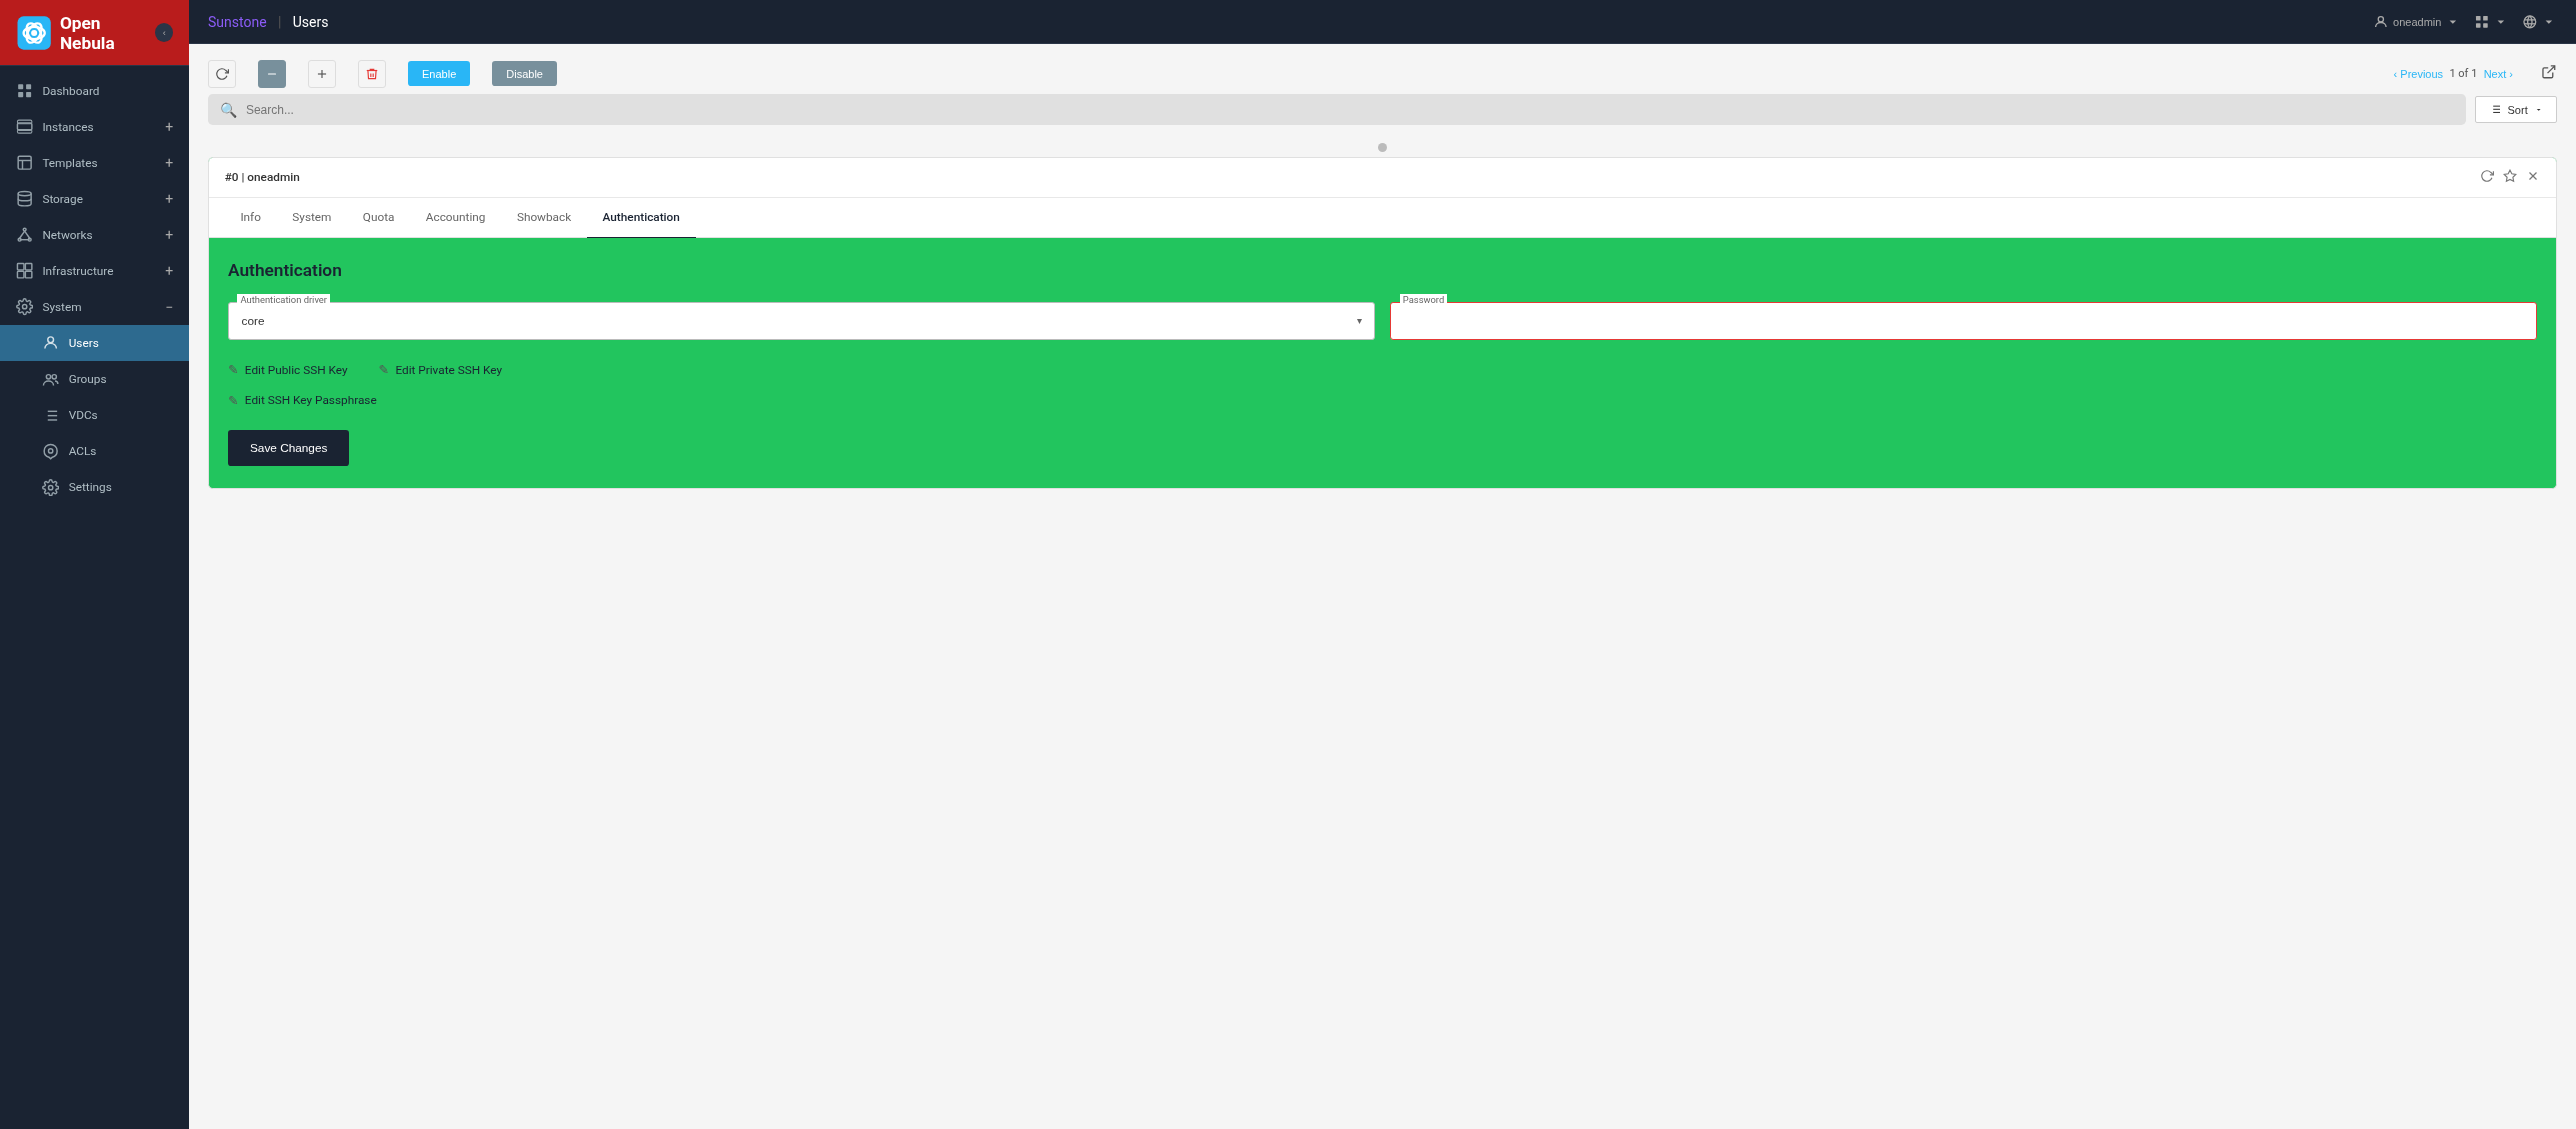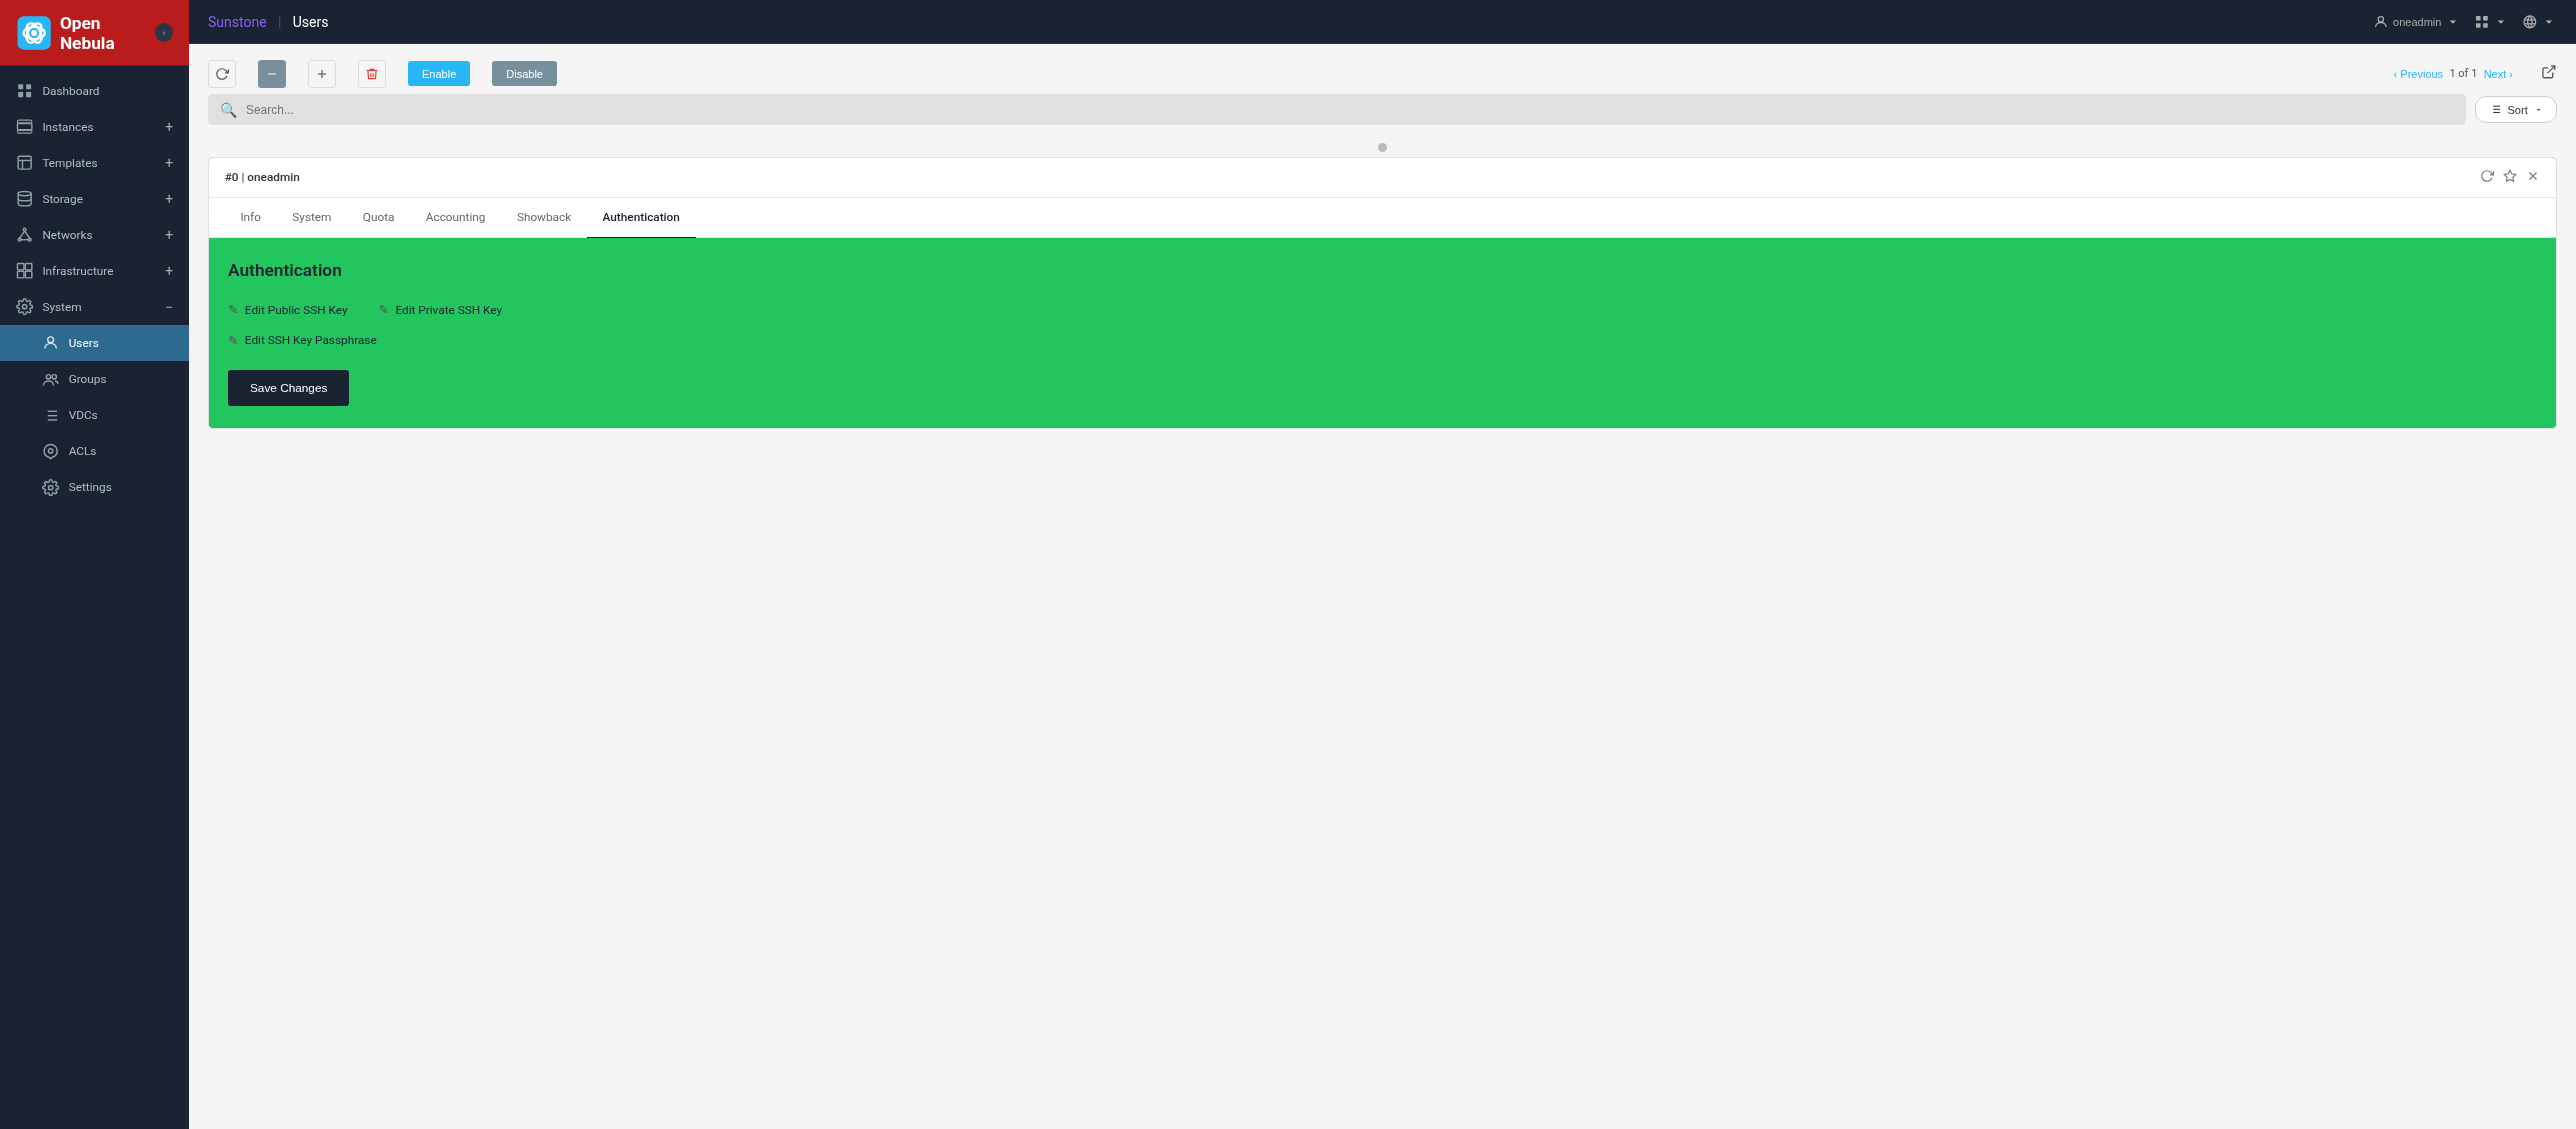--- a/index.html
+++ b/index.html
@@ -44,21 +44,21 @@
     .pagination { margin-left: auto; display: flex; align-items: center; gap: 6.3px; color: #555; font-size: 11px; }
     .pagination-btn { background: none; border: none; color: #29b6f6; cursor: pointer; font-size: 11px; display: flex; align-items: center; gap: 3.1px; }
     .pagination-btn:disabled { color: #aaa; cursor: default; }
 
     
     .search-bar { display: flex; align-items: center; background: #e0e0e0; border-radius: 4.7px; padding: 7.9px 12.6px; gap: 7.9px; margin-bottom: 15.7px; }
     .search-bar input { background: none; border: none; outline: none; font-size: 12px; color: #555; width: 100%; }
     .search-icon { color: #777; font-size: 14px; }
 
     
-    .sort-btn { display: flex; align-items: center; gap: 6.3px; border: 0.8px solid #ccc; background: #fff; border-radius: 11px; padding: 6.3px 12.6px; cursor: pointer; font-size: 11px; color: #333; margin-left: auto; }
+    .sort-btn { display: flex; align-items: center; gap: 6.3px; border: 0.8px solid #ccc; background: #fff; border-radius: 2px; padding: 6.3px 12.6px; cursor: pointer; font-size: 11px; color: #333; margin-left: auto; }
 
     .search-sort-row { display: flex; align-items: center; gap: 9.4px; margin-bottom: 12.6px; }
     .search-sort-row .search-bar { flex: 1; margin-bottom: 0; }
 
     
     .separator-row { display: flex; justify-content: center; padding: 4.7px 0; }
     .separator-dot { width: 9.4px; height: 9.4px; background: #bbb; border-radius: 50%; }
 
     
     .panel { background: #22c55e; border-radius: 4.7px; border: 0.8px solid #e0e0e0; overflow: hidden; }
@@ -383,20 +383,39 @@
         <div class="tab">System</div>
         <div class="tab">Quota</div>
         <div class="tab">Accounting</div>
         <div class="tab">Showback</div>
         <div class="tab active">Authentication</div>
       </div>
 
       <div class="auth-section">
         <h2 class="auth-title">Authentication</h2>
 
+        <div class="auth-fields">
+
+          <div class="field-group">
+            <label>Authentication driver</label>
+            <div class="select-wrapper">
+              <select>
+                <option value="core" selected="">core</option>
+                <option value="ldap">ldap</option>
+                <option value="ssh">ssh</option>
+                <option value="x509">x509</option>
+              </select>
+            </div>
+          </div>
+
+          <div class="field-group password-field">
+            <label>Password</label>
+            <input type="text" style="">
+          </div>
+        </div>
 
         
         <div class="ssh-links">
           <a class="ssh-link">
             <span class="ssh-link-icon">✎</span>
             <span>Edit Public SSH Key</span>
           </a>
           <a class="ssh-link">
             <span class="ssh-link-icon">✎</span>
             <span>Edit Private SSH Key</span>

